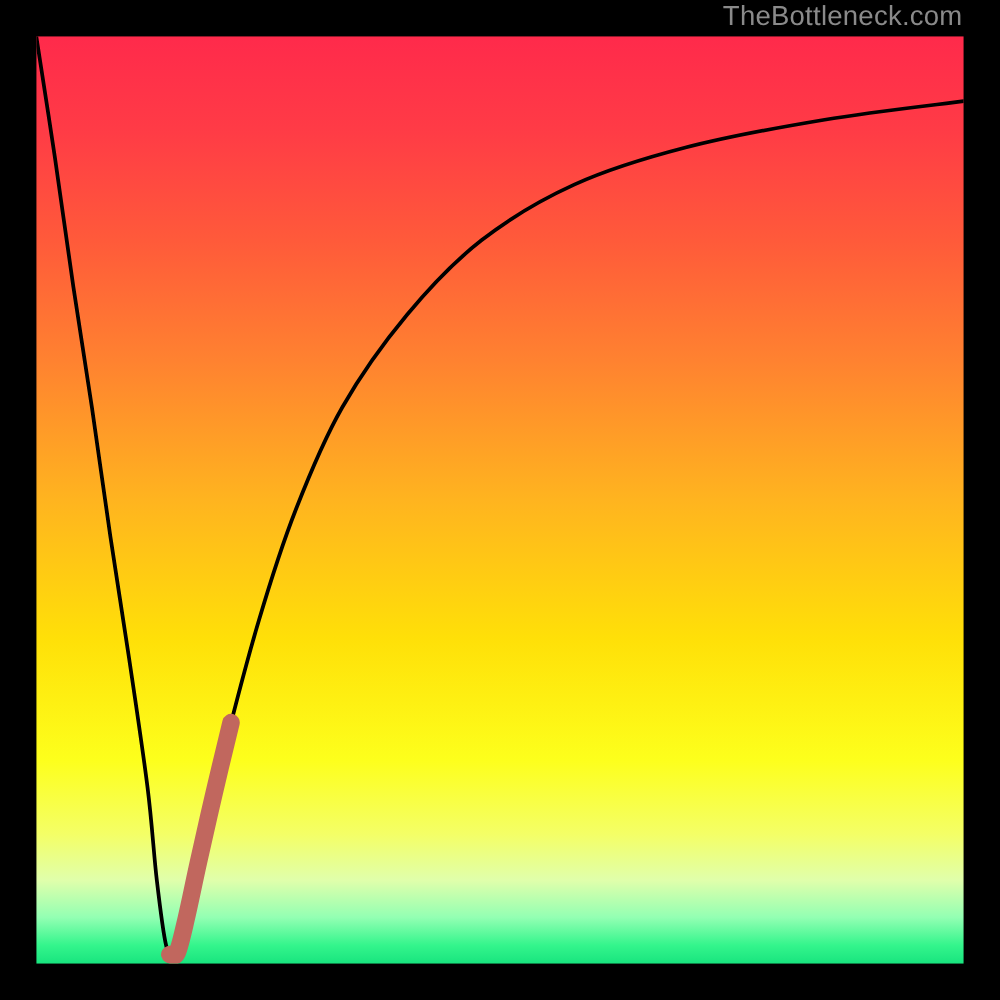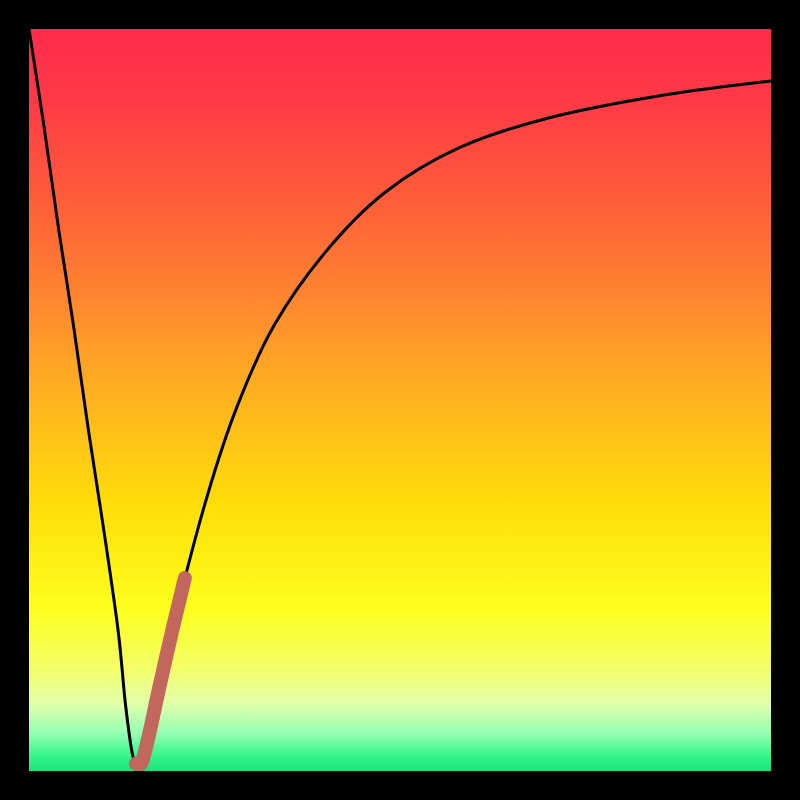--- a/index.html
+++ b/index.html
@@ -43,20 +43,21 @@
     font-size: 22px;
     font-weight: 400;
     letter-spacing: 0.2px;
   }
 </style>
 </head>
 <body>
 
 <div class="frame">
 
+  <div class="watermark">TheBottleneck.com</div>
 
   <div class="plot">
     <div class="gradient" id="grad" style="background: linear-gradient(rgb(255, 42, 75) 0%, rgb(255, 59, 70) 10%, rgb(255, 90, 58) 22%, rgb(255, 130, 48) 35%, rgb(255, 180, 31) 50%, rgb(255, 224, 8) 65%, rgb(253, 255, 28) 78%, rgb(244, 255, 102) 86%, rgb(224, 255, 171) 91%, rgb(147, 255, 179) 95%, rgb(52, 245, 140) 98%, rgb(24, 228, 126) 100%);"></div>
 
     <svg class="curve-svg" viewBox="0 0 742 742" preserveAspectRatio="none">
       <path id="curve-main" fill="none" stroke="#000000" stroke-width="3" stroke-linecap="round" stroke-linejoin="round" d="M0,0 C2.473333333333333,16.07666666666667 9.893333333333334,63.07000000000003 14.84,96.46000000000004 C19.786666666666665,129.85000000000005 24.733333333333334,166.95000000000005 29.68,200.34000000000003 C34.626666666666665,233.73000000000002 39.57333333333333,263.41 44.519999999999996,296.8 C49.46666666666666,330.19 54.413333333333334,367.29 59.36,400.68 C64.30666666666667,434.07 69.25333333333333,463.75 74.2,497.14 C79.14666666666668,530.53 85.32999999999998,571.3399999999999 89.03999999999999,601.02 C92.75,630.7 93.98666666666668,654.1966666666667 96.46000000000001,675.22 C98.93333333333334,696.2433333333333 101.40666666666668,717.2666666666667 103.88000000000001,727.16 C106.35333333333334,737.0533333333333 107.59,743.2366666666667 111.3,734.58 C115.00999999999999,725.9233333333334 119.95666666666668,701.19 126.14000000000001,675.22 C132.32333333333335,649.25 139.74333333333334,613.3866666666667 148.4,578.76 C157.05666666666667,544.1333333333333 168.18666666666664,500.84999999999997 178.07999999999998,467.46 C187.97333333333333,434.07 196.63000000000002,406.86333333333334 207.76000000000002,378.42 C218.89000000000001,349.9766666666667 230.02,322.77 244.86,296.8 C259.7,270.83000000000004 278.25,244.86 296.8,222.60000000000002 C315.35,200.34000000000003 333.9,180.55333333333334 356.15999999999997,163.24 C378.41999999999996,145.92666666666668 403.1533333333333,131.0866666666667 430.35999999999996,118.72000000000003 C457.5666666666666,106.35333333333335 486.01,97.69666666666664 519.4,89.03999999999996 C552.79,80.38333333333328 593.5999999999999,72.96333333333331 630.6999999999999,66.77999999999997 C667.8,60.596666666666636 723.45,54.41333333333328 742,51.93999999999994"></path>
       <path id="curve-highlight" fill="none" stroke="#c1675e" stroke-width="14" stroke-linecap="round" stroke-linejoin="round" d="M106.84800000000001,734.58 C107.83733333333335,734.3326666666667 110.55799999999999,738.0426666666667 112.78399999999999,733.096 C115.00999999999999,728.1493333333333 117.35966666666667,717.0193333333333 120.20400000000001,704.9 C123.04833333333335,692.7806666666667 126.14,677.075 129.85,660.38 C133.56,643.685 138.13566666666668,623.28 142.464,604.73 C146.79233333333332,586.1800000000001 153.594,558.3549999999999 155.82,549.0799999999999"></path>
     </svg>
   </div>
 </div>

